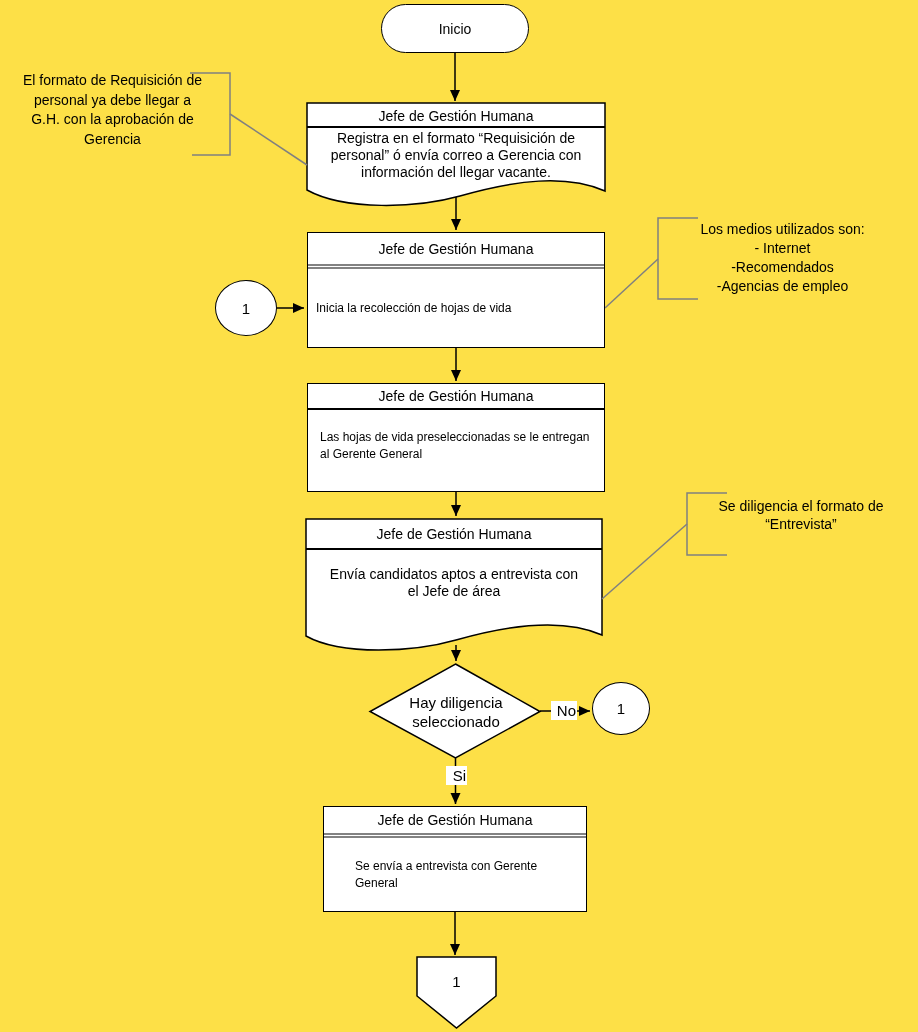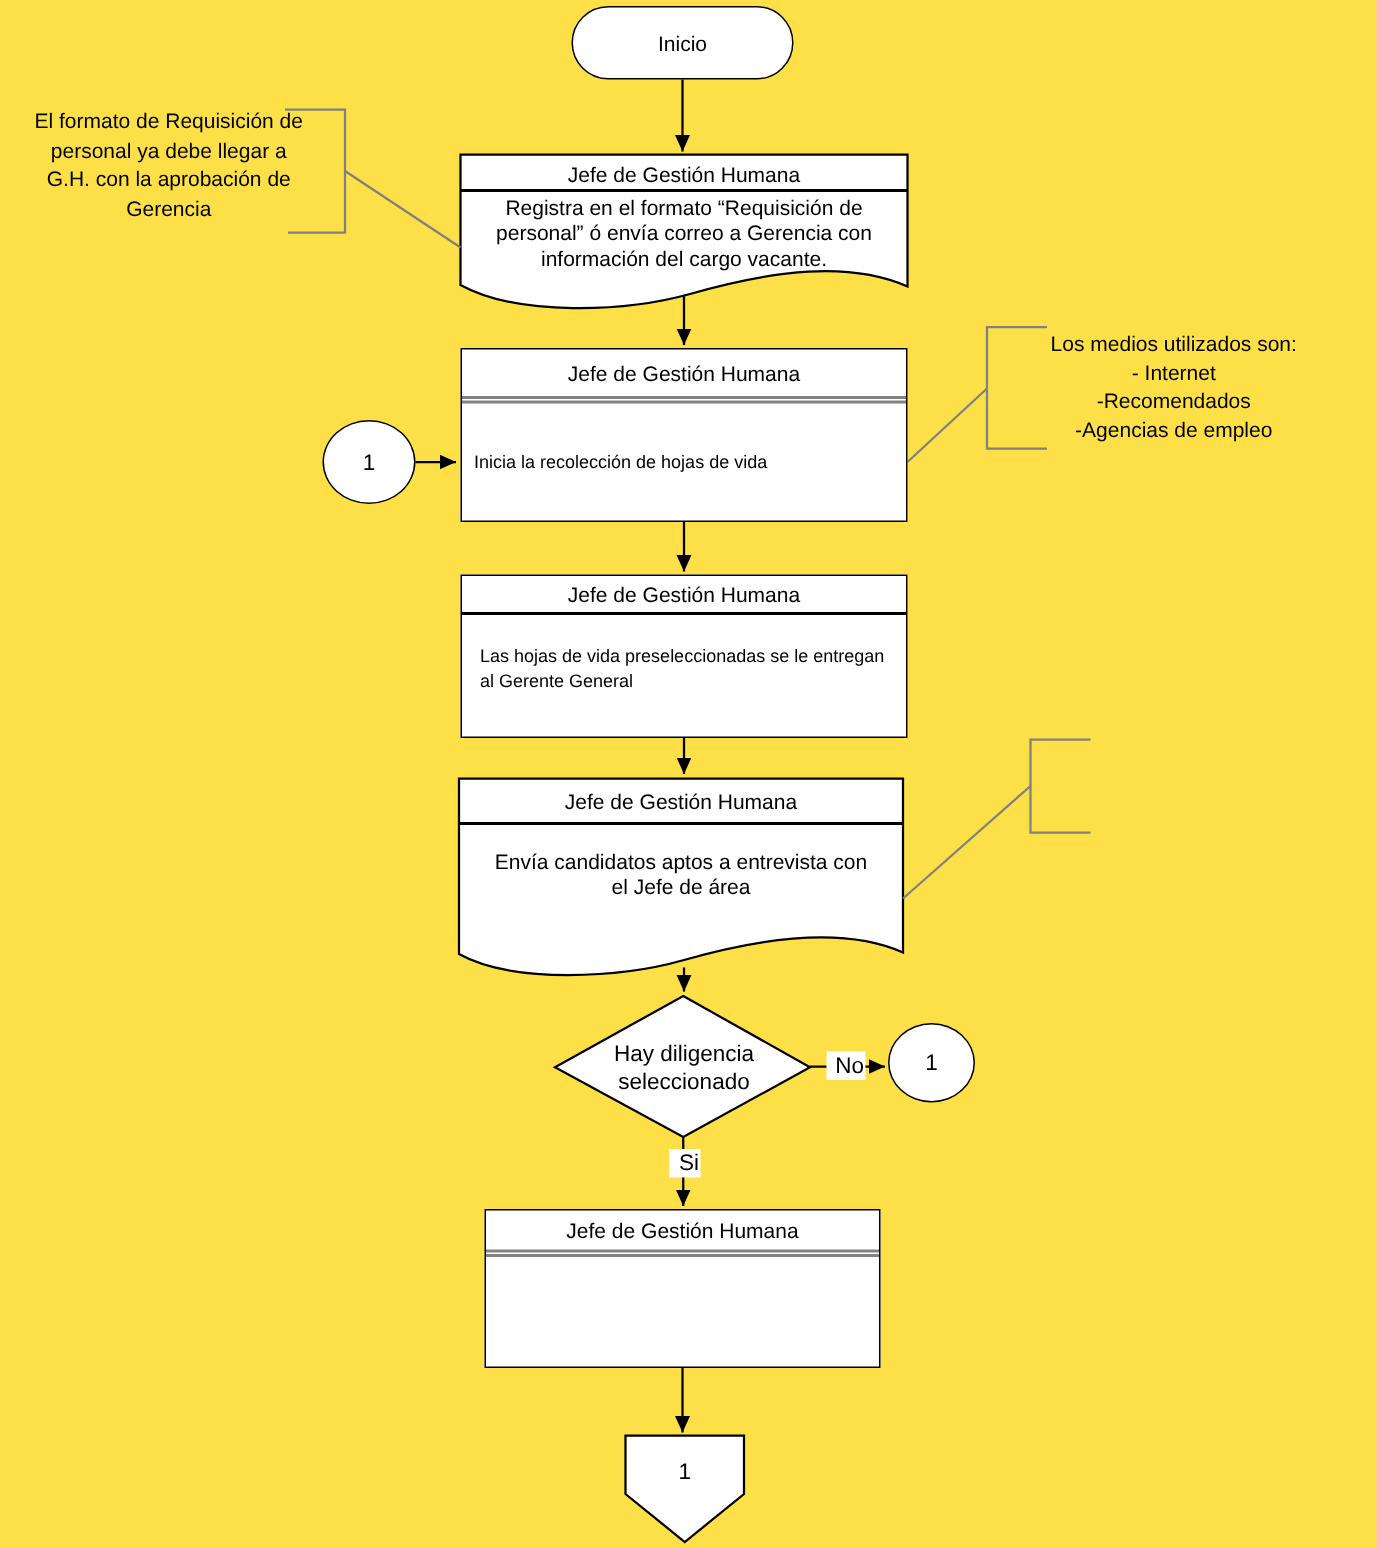--- a/index.html
+++ b/index.html
@@ -95,21 +95,21 @@
     <path d="M727,493 H687 V555 H727" fill="none" stroke="#808080" stroke-width="1.5"></path>
     <line x1="687" y1="524" x2="602" y2="599" stroke="#808080" stroke-width="1.5"></line>
   </svg>
 
   <div class="terminator">
     <span>Inicio</span>
   </div>
 
   <div class="doc-header" style="left:307px; top:104px; width:298px; height:23px;">Jefe de Gestión Humana</div>
   <div class="doc-body" style="left:307px; top:128px; width:298px; height:54px;">
-    <span class="clamp" style="width:292px;">Registra en el formato “Requisición de personal” ó envía correo a Gerencia con información del cargo vacante.</span>
+    <span class="clamp" style="width:292px;">Registra en el formato “Requisición de personal” ó envía correo a Gerencia con información del llegar vacante.</span>
   </div>
 
   <div class="proc" style="left:307px; top:232px; width:298px; height:116px;">
     <div class="proc-header" style="height:31px;">Jefe de Gestión Humana</div>
     <div class="sep-double"></div>
     <div class="proc-body">
       <span class="clamp" style="width:280px;">Inicia la recolección de hojas de vida</span>
     </div>
   </div>
 
@@ -127,33 +127,38 @@
   </div>
 
   <div class="diamond-label">Hay diligencia seleccionado</div>
 
   <div class="edge-label" style="left:551px; top:701px; width:26px;">No</div>
   <div class="edge-label" style="left:446px; top:766px; width:21px;">Si</div>
 
   <div class="proc" style="left:323px; top:806px; width:264px; height:106px;">
     <div class="proc-header" style="height:26px;">Jefe de Gestión Humana</div>
     <div class="sep-double"></div>
+    <div class="proc-body">
+      <span class="clamp" style="width:200px;">Se envía a entrevista con Gerente General</span>
+    </div>
   </div>
 
   <div class="connector-circle" style="left:215px; top:280px; width:62px; height:56px;">
     <span>1</span>
   </div>
   <div class="connector-circle" style="left:592px; top:682px; width:58px; height:53px;">
     <span>1</span>
   </div>
 
   <div class="offpage-label">1</div>
 
   <div class="annotation" style="left:660px; top:220px; width:245px; line-height:19px;">Los medios utilizados son:
 - Internet
 -Recomendados
 -Agencias de empleo</div>
   <div class="annotation" style="left:5px; top:71px; width:215px;">El formato de Requisición de
 personal ya debe llegar a
 G.H. con la aprobación de
 Gerencia</div>
+  <div class="annotation" style="left:695px; top:497px; width:212px; line-height:18px;">Se diligencia el formato de
+“Entrevista”</div>
 
 </div>
 
 </body></html>

